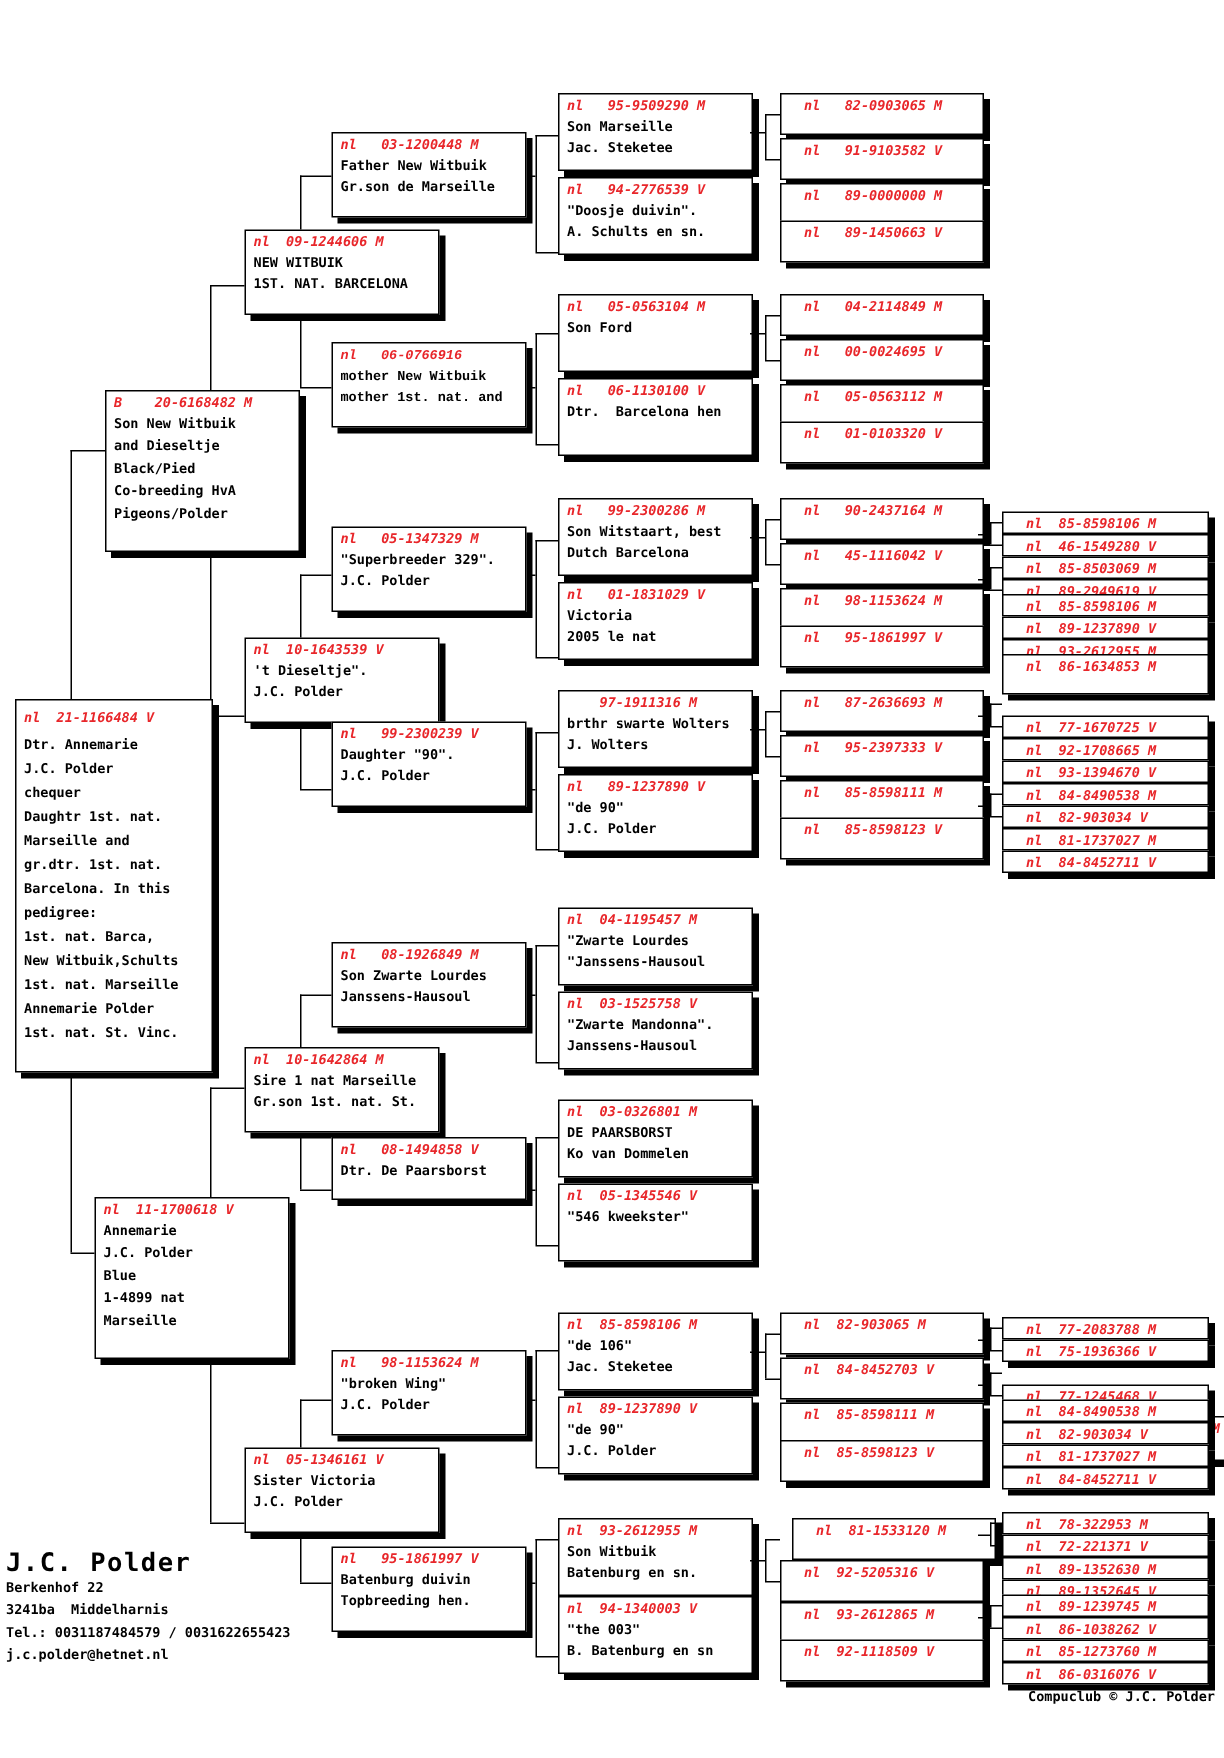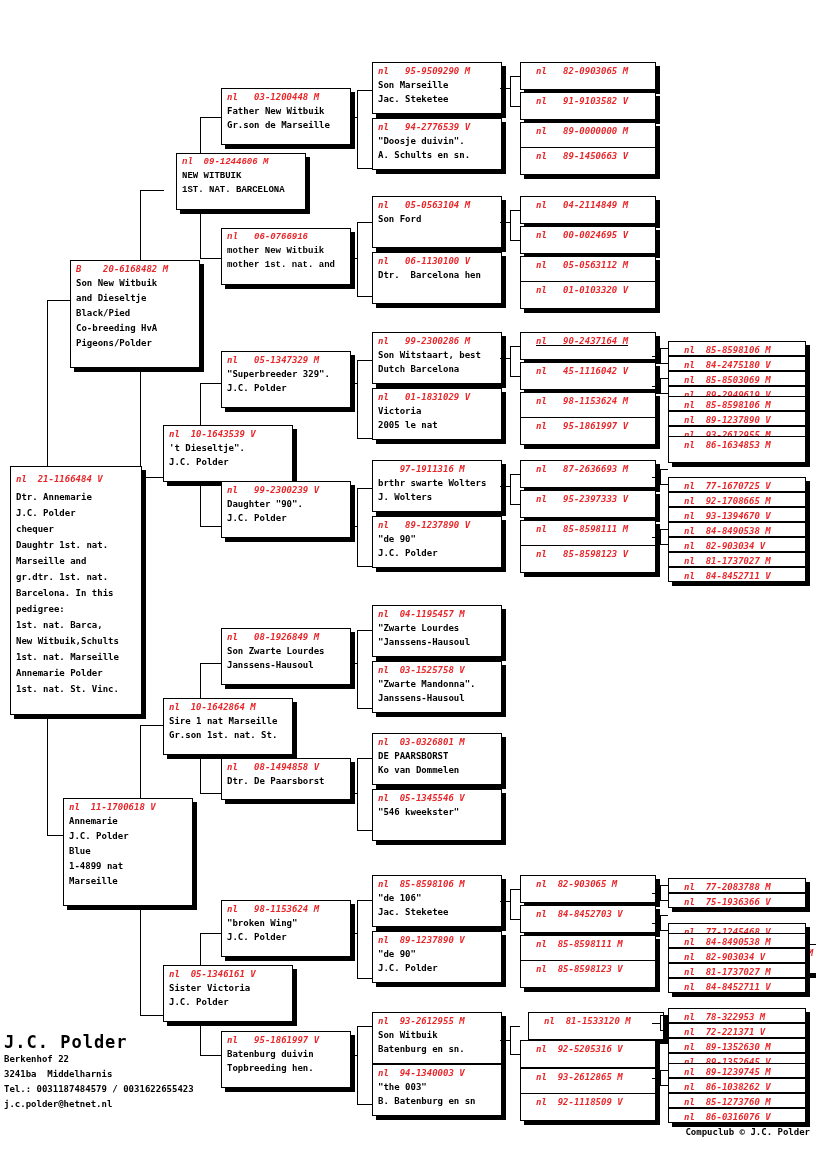--- a/index.html
+++ b/index.html
@@ -164,21 +164,21 @@
         <div class="bline">Pigeons/Polder</div>
       </div>
       <div class="box" style="left: 63px; top: 798px; width: 130px; height: 108px;">
         <div class="bid">nl  11-1700618 V</div>
         <div class="bline">Annemarie</div>
         <div class="bline">J.C. Polder</div>
         <div class="bline">Blue</div>
         <div class="bline">1-4899 nat</div>
         <div class="bline">Marseille</div>
       </div>
-      <div class="box tight" style="left: 176px; top: 153px; width: 130px; height: 57px; font-family: Liberation Mono, monospace;">
+      <div class="box tight" style="left: 163px; top: 153px; width: 130px; height: 57px;">
         <div class="bid">nl  09-1244606 M</div>
         <div class="bline">NEW WITBUIK</div>
         <div class="bline">1ST. NAT. BARCELONA</div>
       </div>
       <div class="box tight" style="left: 163px; top: 425px; width: 130px; height: 57px;">
         <div class="bid">nl  10-1643539 V</div>
         <div class="bline">'t Dieseltje".</div>
         <div class="bline">J.C. Polder</div>
       </div>
       <div class="box tight" style="left: 163px; top: 698px; width: 130px; height: 57px;">
@@ -324,21 +324,21 @@
       </div>
       <div class="box idonly" style="left: 520px; top: 226px; width: 136px; height: 28px;">
         <div class="bid">nl   00-0024695 V</div>
       </div>
       <div class="box idonly" style="left: 520px; top: 256px; width: 136px; height: 28px;">
         <div class="bid">nl   05-0563112 M</div>
       </div>
       <div class="box idonly" style="left: 520px; top: 281px; width: 136px; height: 28px;">
         <div class="bid">nl   01-0103320 V</div>
       </div>
-      <div class="box idonly" style="left: 520px; top: 332px; width: 136px; height: 28px; text-decoration: underline;">
+      <div class="box idonly" style="left: 520px; top: 332px; width: 136px; height: 28px;">
         <div class="bid">nl   90-2437164 M</div>
       </div>
       <div class="box idonly" style="left: 520px; top: 362px; width: 136px; height: 28px;">
         <div class="bid">nl   45-1116042 V</div>
       </div>
       <div class="box idonly" style="left: 520px; top: 392px; width: 136px; height: 28px;">
         <div class="bid">nl   98-1153624 M</div>
       </div>
       <div class="box idonly" style="left: 520px; top: 417px; width: 136px; height: 28px;">
         <div class="bid">nl   95-1861997 V</div>
@@ -376,21 +376,21 @@
       <div class="box idonly" style="left: 520px; top: 1068px; width: 136px; height: 28px;">
         <div class="bid">nl  93-2612865 M</div>
       </div>
       <div class="box idonly" style="left: 520px; top: 1093px; width: 136px; height: 28px;">
         <div class="bid">nl  92-1118509 V</div>
       </div>
       <div class="box idonly" style="left: 668px; top: 341px; width: 138px; height: 15px;">
         <div class="bid">nl  85-8598106 M</div>
       </div>
       <div class="box idonly" style="left: 668px; top: 356px; width: 138px; height: 15px;">
-        <div class="bid">nl  84-2475180 V</div>
+        <div class="bid">nl  46-1549280 V</div>
       </div>
       <div class="box idonly" style="left: 668px; top: 371px; width: 138px; height: 15px;">
         <div class="bid">nl  85-8503069 M</div>
       </div>
       <div class="box idonly" style="left: 668px; top: 386px; width: 138px; height: 15px;">
         <div class="bid">nl  89-2949619 V</div>
       </div>
       <div class="box idonly" style="left: 668px; top: 396px; width: 138px; height: 15px;">
         <div class="bid">nl  85-8598106 M</div>
       </div>

